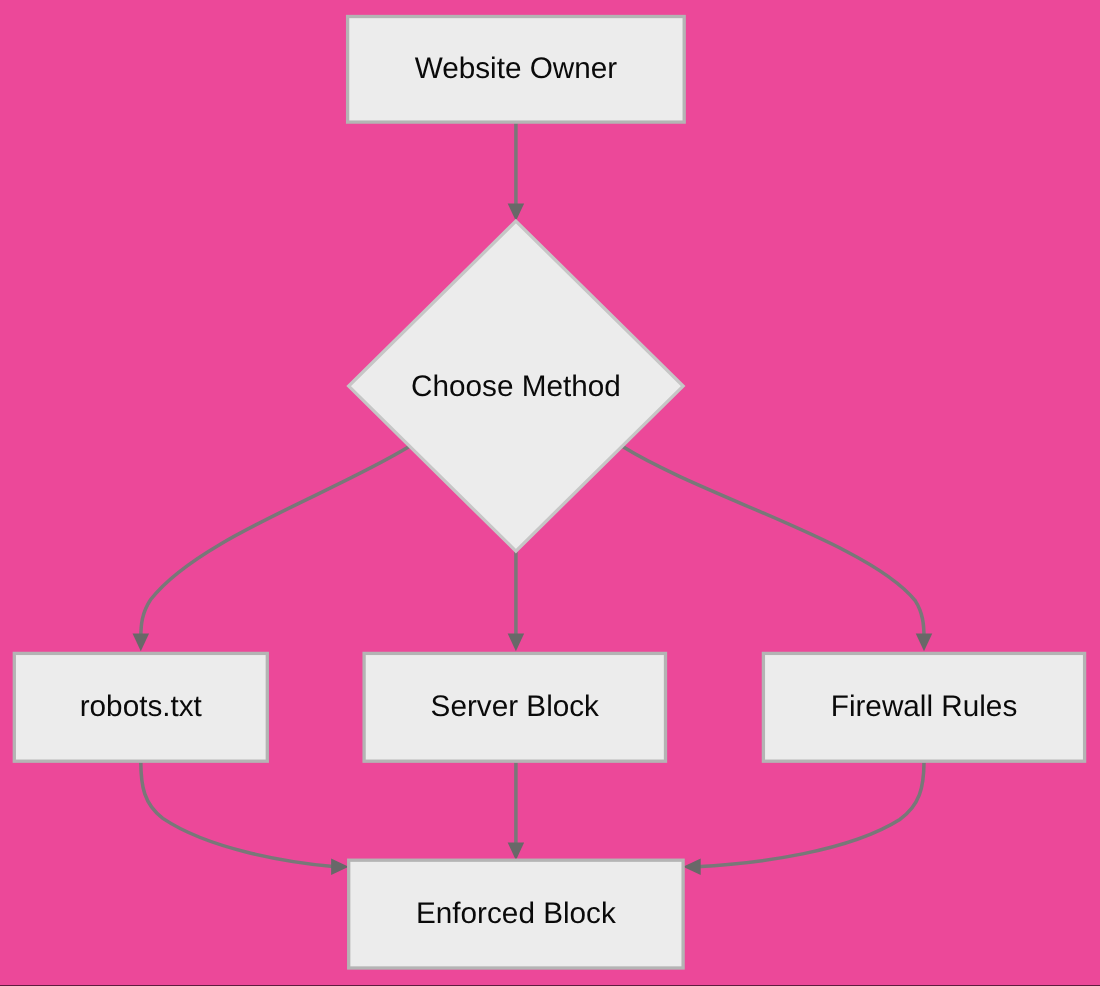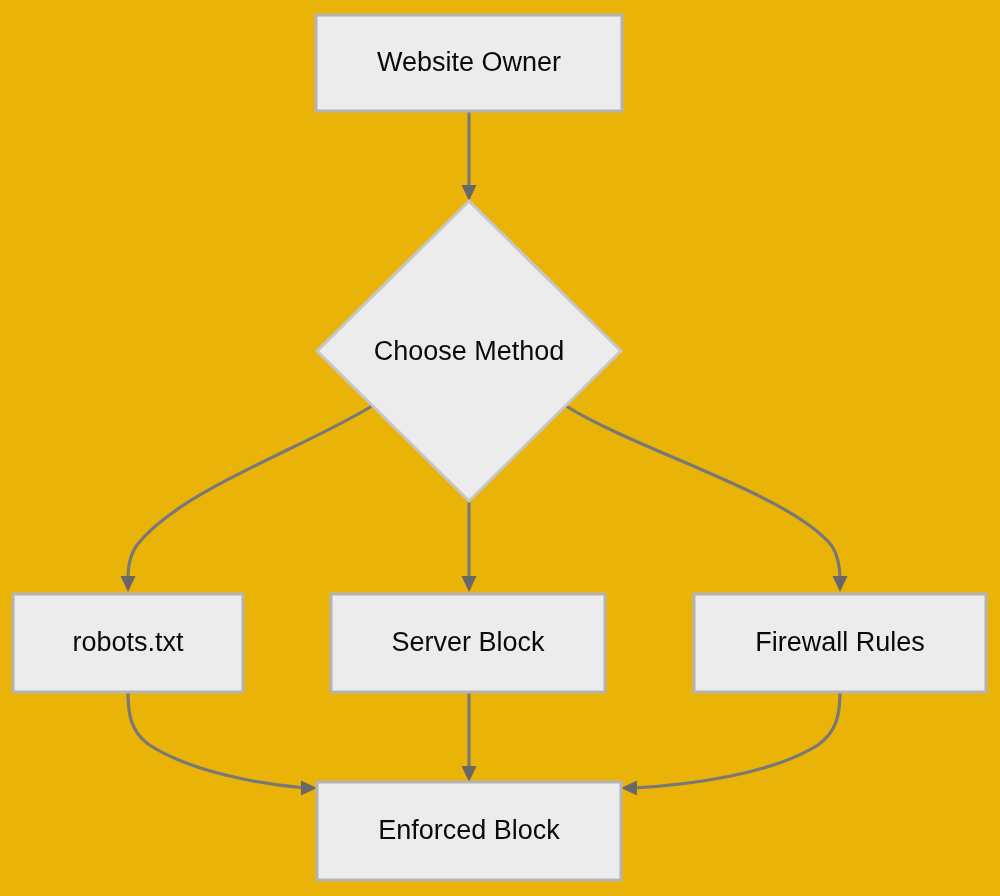--- a/index.html
+++ b/index.html
@@ -5,21 +5,21 @@
 <style>
   html, body {
     margin: 0;
     padding: 0;
     background: #000000;
   }
   #canvas {
     position: relative;
     width: 1000px;
     height: 896px;
-    background: #eab308;
+    background: #ec4899;
     overflow: hidden;
     font-family: "Liberation Sans", "DejaVu Sans", sans-serif;
   }
   #flow-svg {
     position: absolute;
     left: 0;
     top: 0;
     width: 1000px;
     height: 896px;
   }

